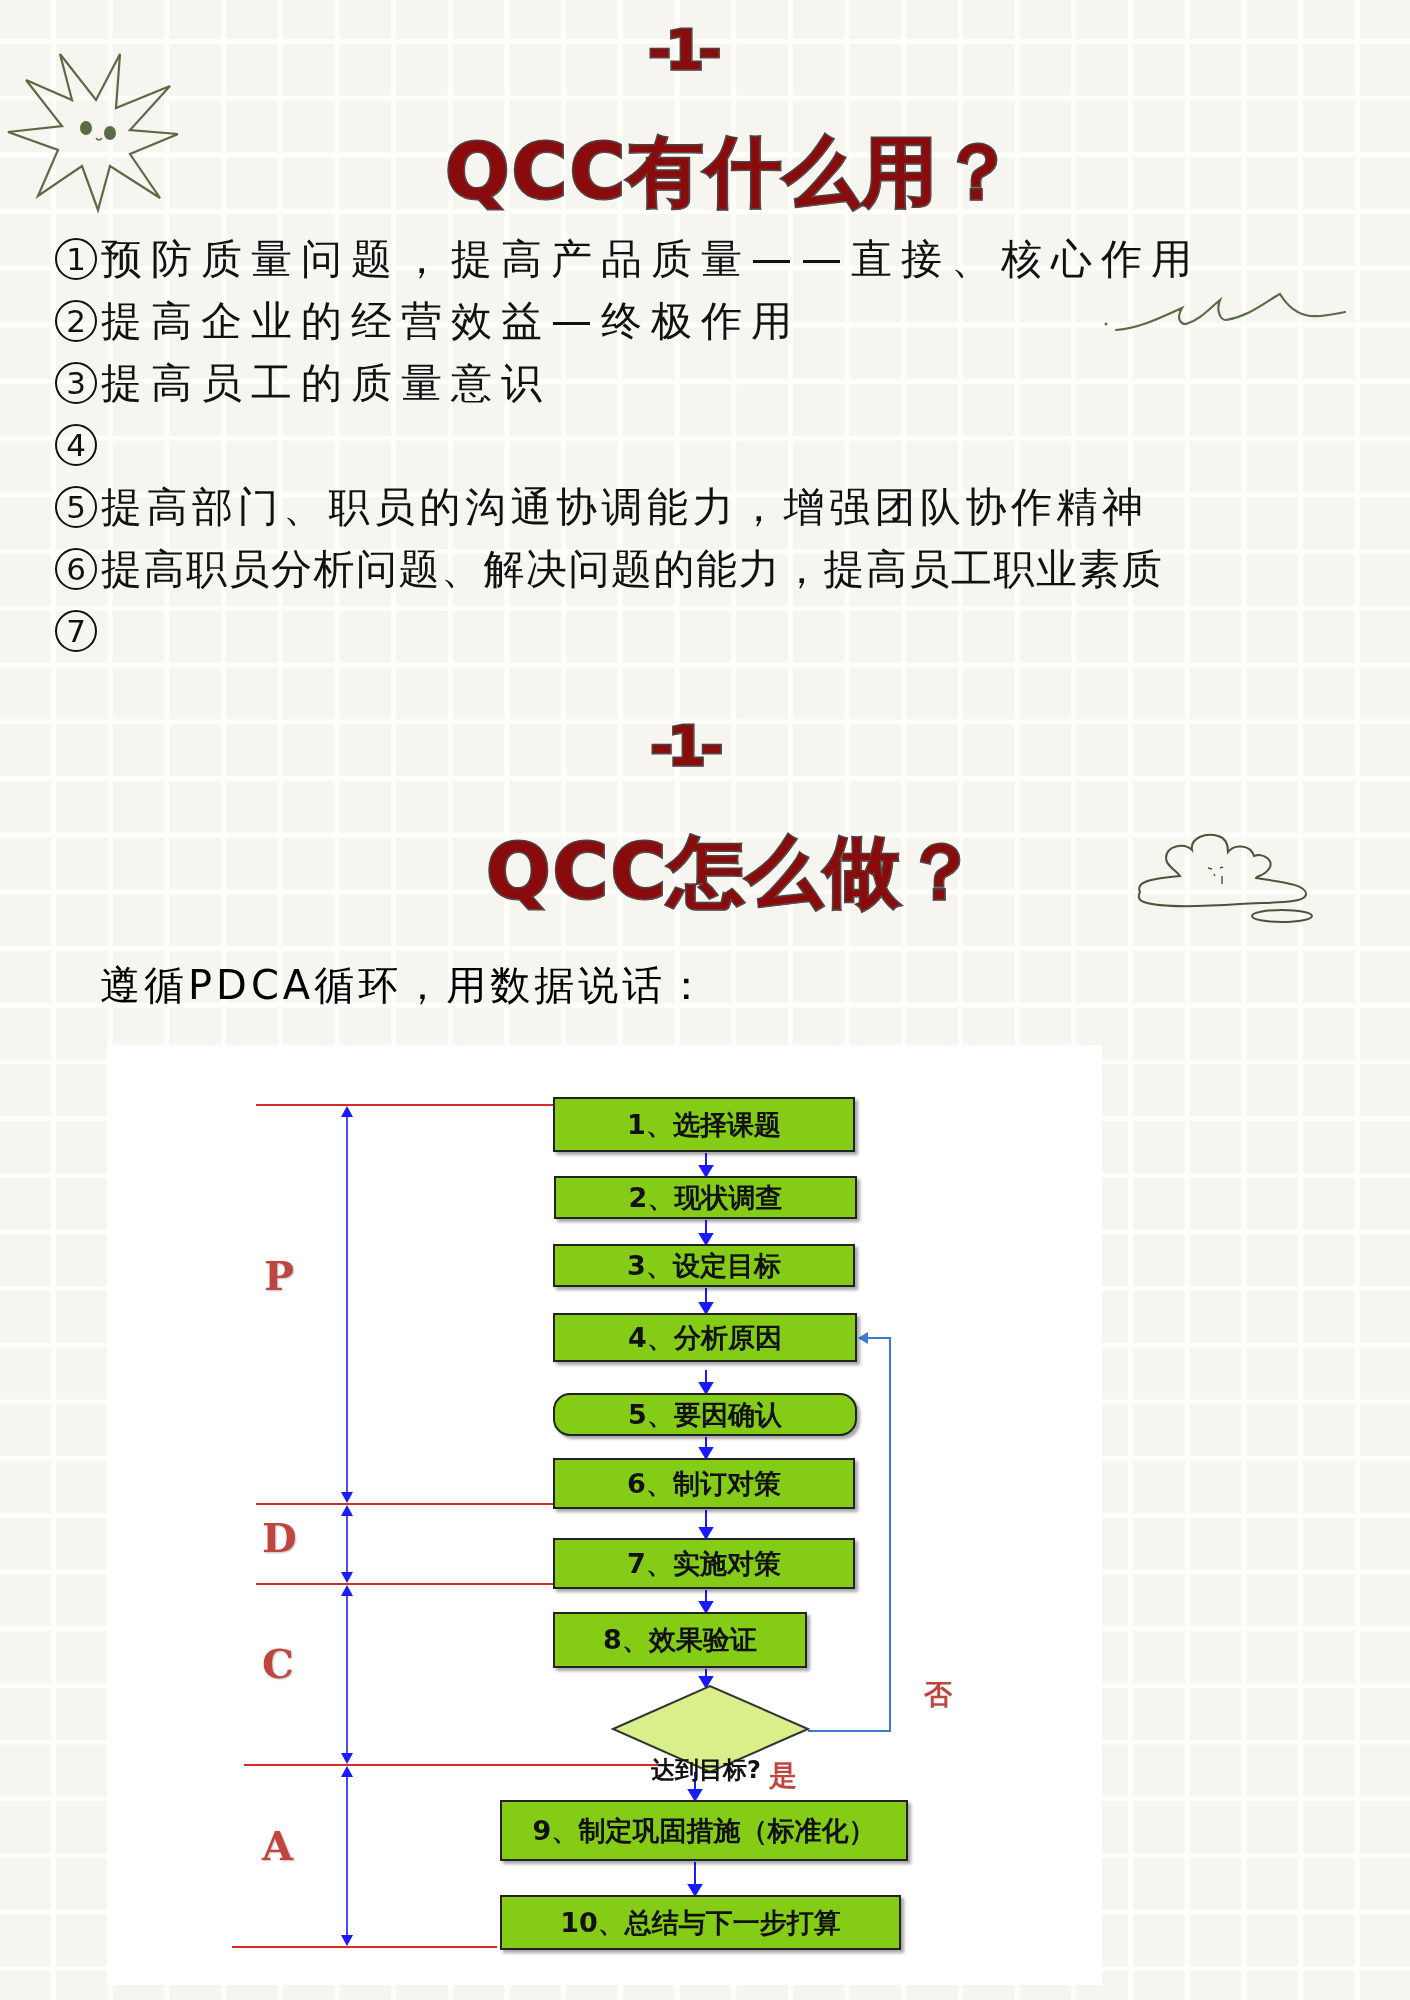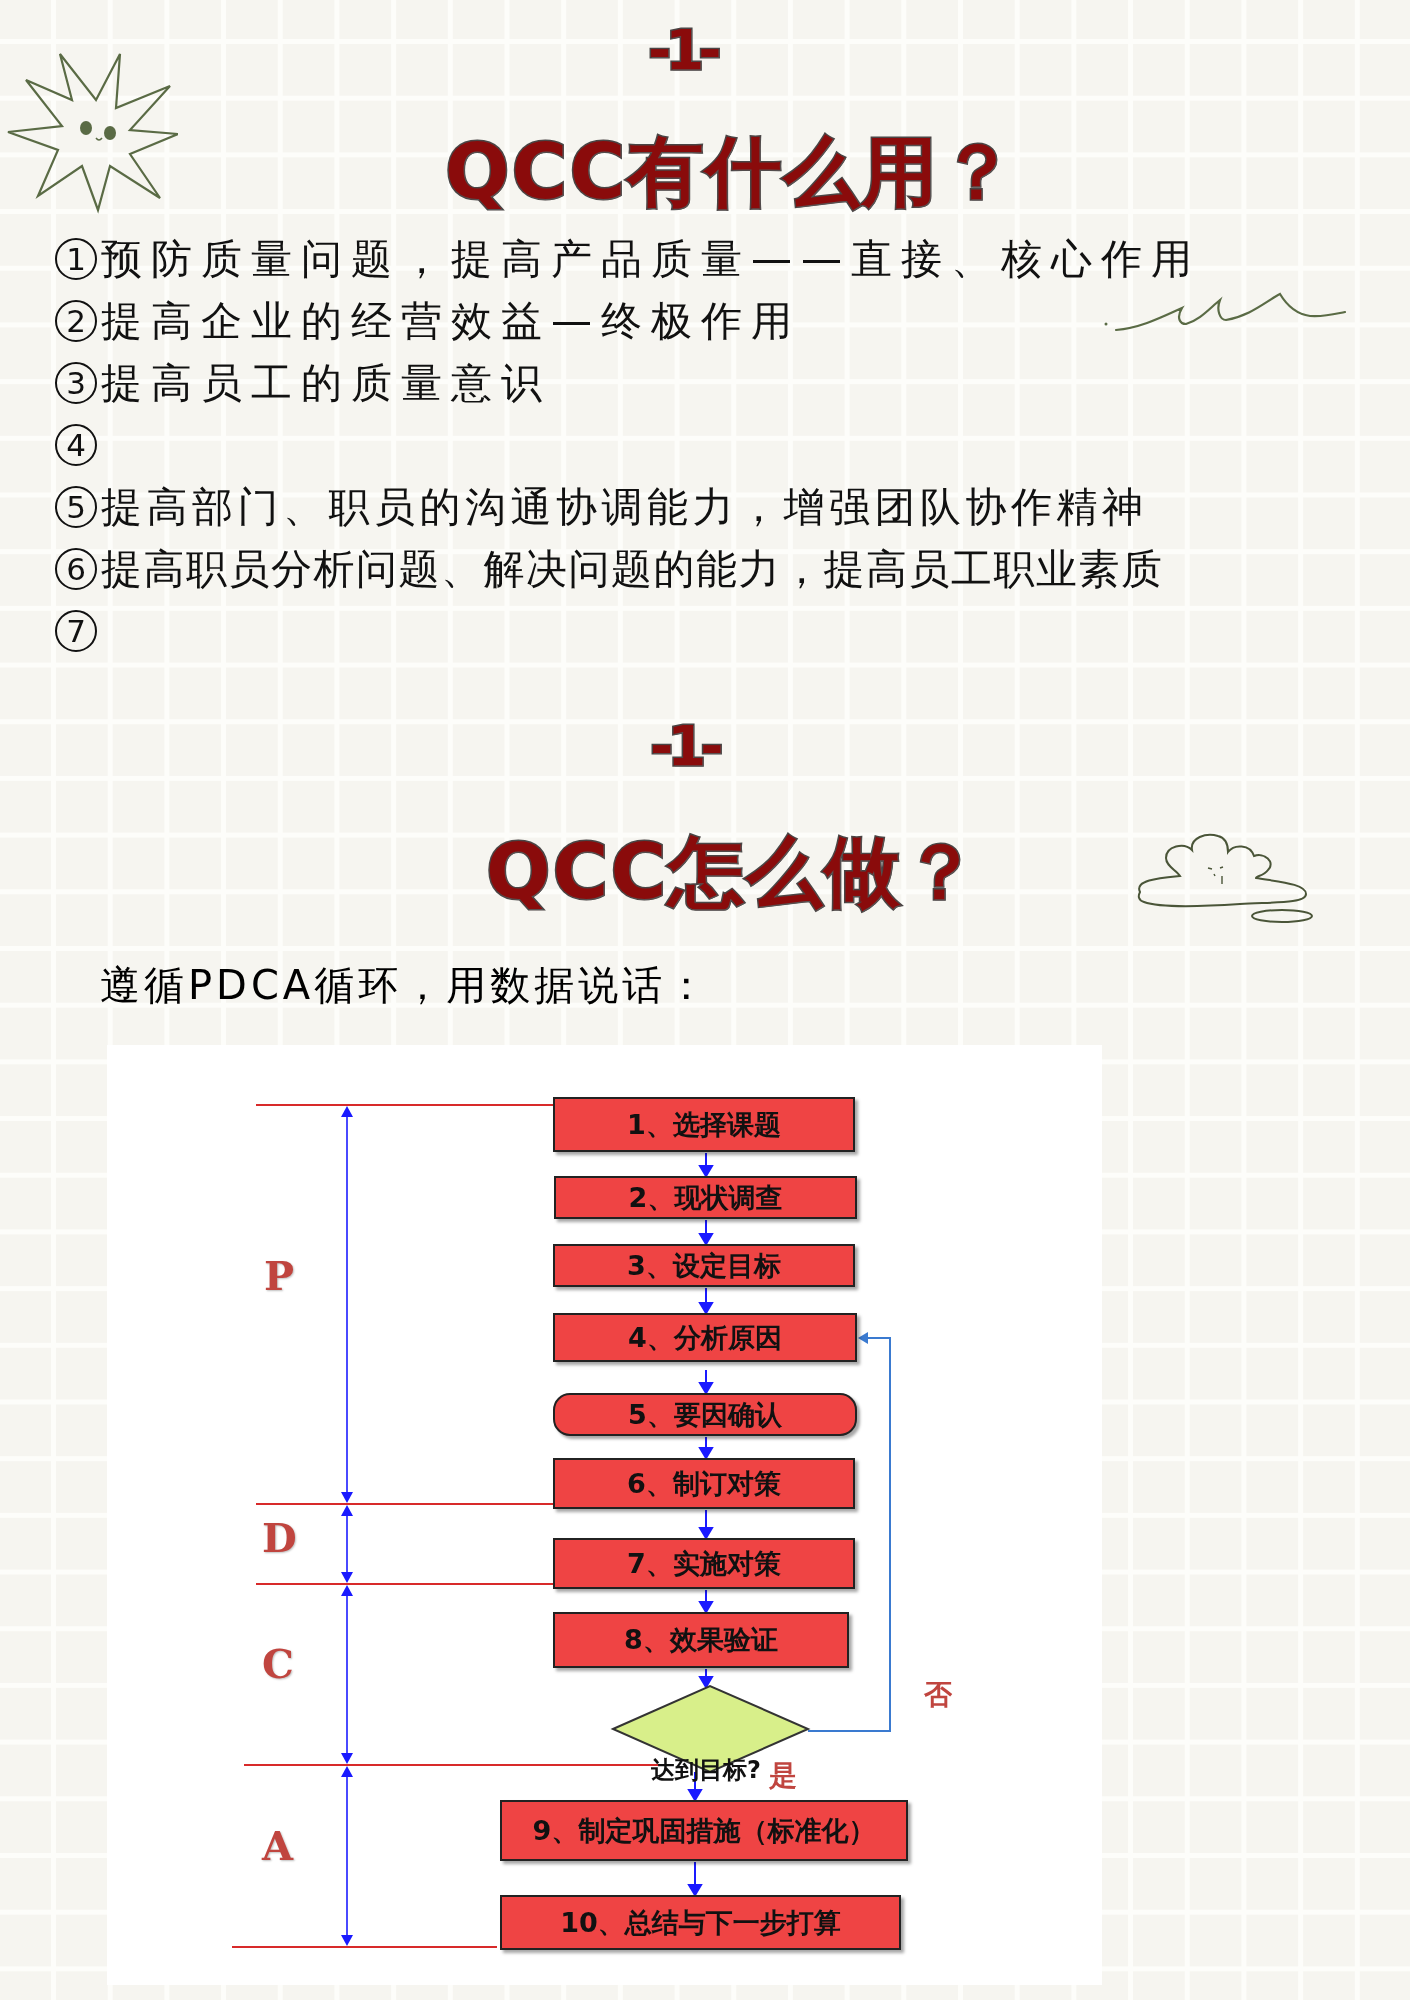--- a/index.html
+++ b/index.html
@@ -32,21 +32,21 @@
     display: inline-flex; align-items: center; justify-content: center;
     width: 42px; height: 42px; border: 2.5px solid #111; border-radius: 50%;
     font-size: 31px; line-height: 1; margin-right: 4px; box-sizing: border-box;
     font-family: "DejaVu Sans", sans-serif;
   }
   .benefits .txt { letter-spacing: 9px; }
   .benefits li.tight .txt { letter-spacing: 4.5px; }
   .intro { position: absolute; left: 100px; top: 958px; font-size: 40px; color: #000000; letter-spacing: 4px; white-space: nowrap; }
   .panel { position: absolute; left: 107px; top: 1045px; width: 995px; height: 940px; background: #fff; }
   .box {
-    position: absolute; background: #ef4444; border: 2px solid #222;
+    position: absolute; background: #84cc16; border: 2px solid #222;
     box-shadow: 3px 3px 3px rgba(0,0,0,0.35);
     display: flex; align-items: center; justify-content: center;
     font-family: "DejaVu Sans", sans-serif; font-weight: bold;
     font-size: 27px; color: #111; box-sizing: border-box; white-space: nowrap;
   }
   .phase { position: absolute; font-family: "DejaVu Serif", serif; font-weight: bold; font-size: 40px; color: #c0453f; text-shadow: 1px 1px 2px rgba(0,0,0,0.25); }
   .yn { position: absolute; font-weight: bold; font-size: 28px; color: #c0453f; font-family: "DejaVu Sans", sans-serif; }
   .diamond-label { position: absolute; font-weight: bold; font-size: 24px; color: #111; white-space: nowrap; }
   svg.over { position: absolute; left: 0; top: 0; }
 </style>
@@ -180,18 +180,18 @@
 <div class="phase" style="left:262px;top:1640px;">C</div>
 <div class="phase" style="left:262px;top:1822px;">A</div>
 
 <div class="box" style="left:553px;top:1097px;width:302px;height:55px;">1、选择课题</div>
 <div class="box" style="left:554px;top:1176px;width:303px;height:43px;">2、现状调查</div>
 <div class="box" style="left:553px;top:1244px;width:302px;height:43px;text-align:right;">3、设定目标</div>
 <div class="box" style="left:553px;top:1313px;width:304px;height:49px;">4、分析原因</div>
 <div class="box" style="left:553px;top:1393px;width:304px;height:43px;border-radius:17px;">5、要因确认</div>
 <div class="box" style="left:553px;top:1458px;width:302px;height:51px;">6、制订对策</div>
 <div class="box" style="left:553px;top:1538px;width:302px;height:51px;">7、实施对策</div>
-<div class="box" style="left:553px;top:1612px;width:296px;height:56px;">8、效果验证</div>
+<div class="box" style="left:553px;top:1612px;width:254px;height:56px;">8、效果验证</div>
 <div class="diamond-label" style="left:651px;top:1713px;margin-top:41px;">达到目标?</div>
 <div class="yn" style="left:924px;top:1676px;">否</div>
 <div class="yn" style="left:769px;top:1757px;">是</div>
 <div class="box" style="left:500px;top:1800px;width:408px;height:61px;">9、制定巩固措施（标准化）</div>
 <div class="box" style="left:500px;top:1895px;width:401px;height:55px;">10、总结与下一步打算</div>
 
 </body></html>

